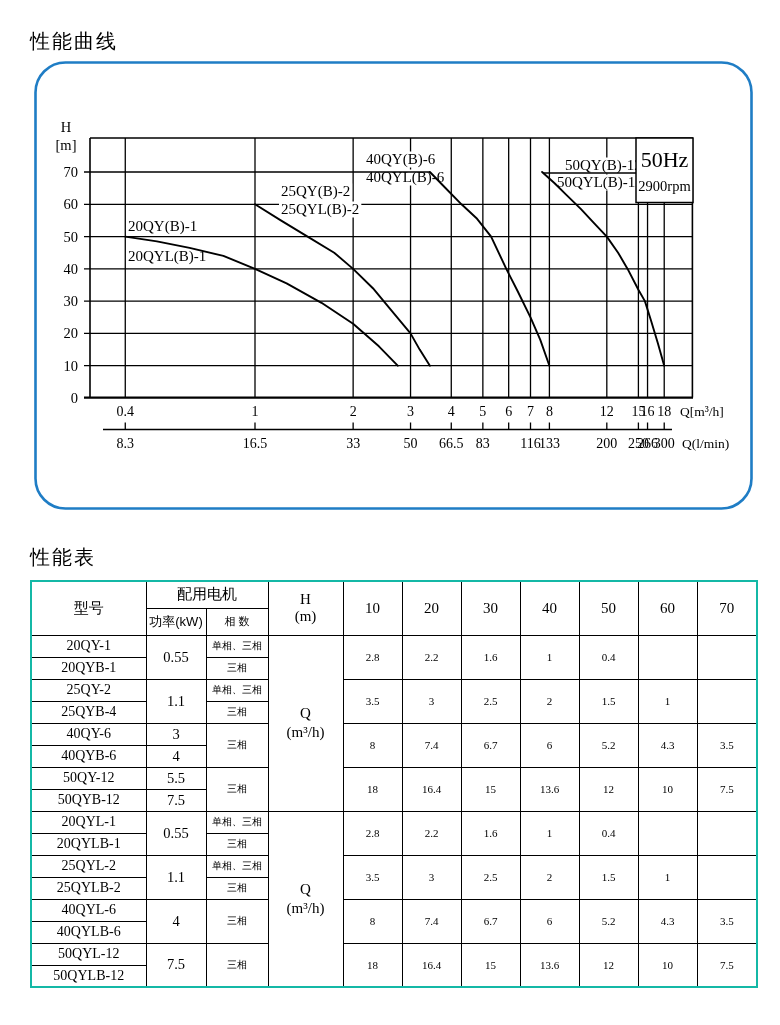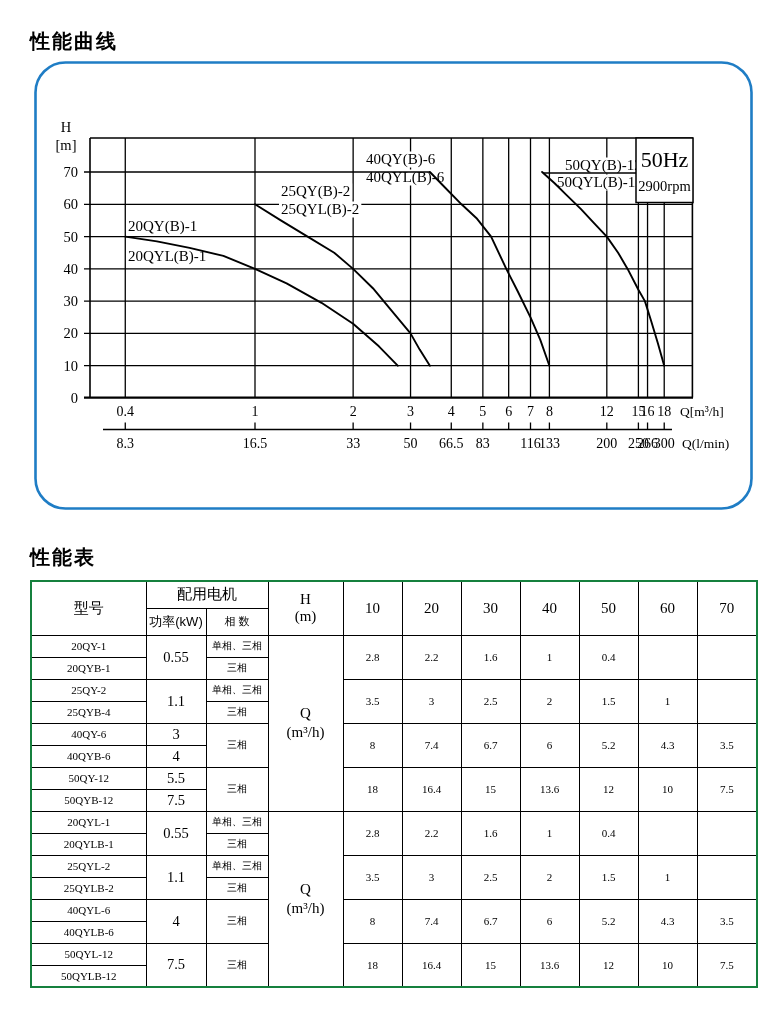--- a/index.html
+++ b/index.html
@@ -1,32 +1,32 @@
 <!DOCTYPE html>
 <html><head>
 <meta charset="utf-8">
 <style>
   html,body{margin:0;padding:0;}
   body{position:relative;width:780px;height:1025px;background:#ffffff;overflow:hidden;
        font-family:"Liberation Serif",serif;color:#000;}
   .sec-title{position:absolute;left:30px;font-family:"Liberation Sans",sans-serif;
-             font-weight:bold;font-size:20px;letter-spacing:2px;color:#000;}
+             font-weight:normal;font-size:20px;letter-spacing:2px;color:#000;}
   #curve-title{top:28px;}
   #table-title{top:544px;}
   #chart-svg{position:absolute;left:0;top:0;}
   #chart-svg text{font-family:"Liberation Serif",serif;fill:#000;}
   #perf-table{position:absolute;left:30px;top:580px;width:728px;border-collapse:collapse;
-              table-layout:fixed;background:#fff;border:2px solid #15803d;}
+              table-layout:fixed;background:#fff;border:2px solid #14b8a6;}
   #perf-table th,#perf-table td{border:1px solid #000;text-align:center;vertical-align:middle;
               padding:0;font-weight:normal;overflow:hidden;}
   #perf-table thead tr{height:27px;}
   #perf-table tbody tr{height:22px;}
   #perf-table th{font-size:15px;}
   #perf-table th.cjk, #perf-table td.phase{font-family:"Liberation Sans","Liberation Serif",sans-serif;}
-  td.model{font-size:11px;}
+  td.model{font-size:14px;}
   td.power{font-size:14.5px;}
   td.phase{font-size:10px;}
   td.val{font-size:11px;}
   td.qcell{font-size:15px;line-height:1.25;}
   tr.half-divider td{border-top:3px solid #000;}
 </style>
 </head>
 <body>
 
 <div class="sec-title" id="curve-title">性能曲线</div>

